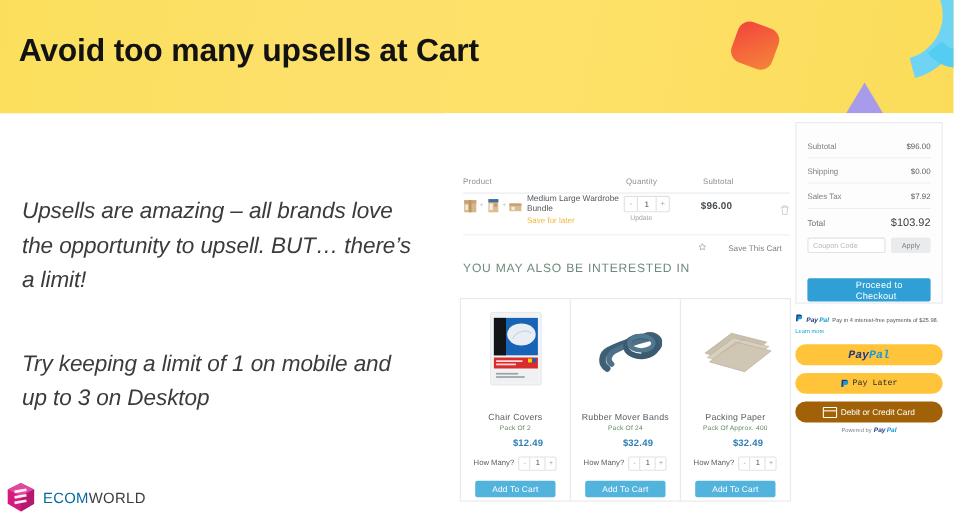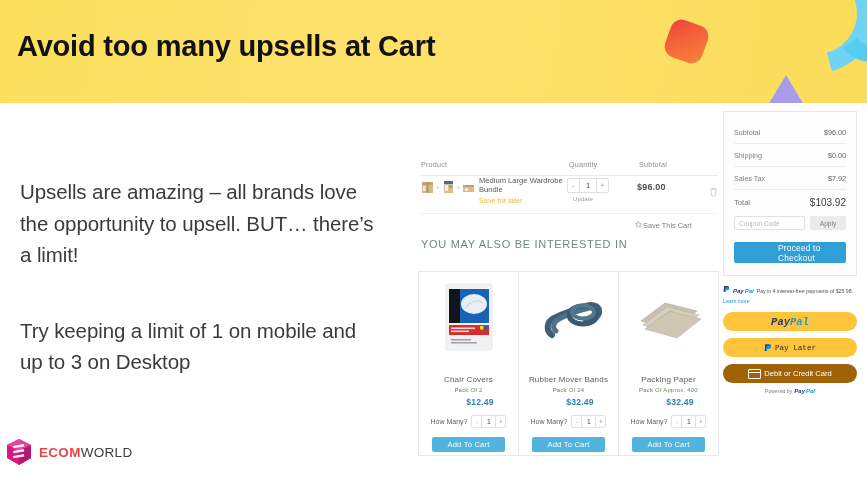--- a/index.html
+++ b/index.html
@@ -54,29 +54,29 @@
     border-left:18px solid transparent;
     border-right:18px solid transparent;
     border-bottom:30px solid #a99bec;
   }
 
   
   .copy{position:absolute;left:20px;top:176px;width:355px;color:#3b3b3b;}
   .copy p{
     margin:0;
     font-size:20.5px;line-height:31.5px;
-    font-weight:400;color:#3b3b3b;letter-spacing:-0.1px;
+    font-weight:400;color:#3b3b3b;letter-spacing:-0.1px;font-style:italic;
   }
   .copy .gap{height:44px;}
 
   
   .logo{position:absolute;left:6px;top:438px;display:flex;align-items:center;gap:7px;}
   .logo-mark{width:26px;height:28px;position:relative;}
   .logo-text{font-size:13.5px;letter-spacing:0.3px;white-space:nowrap;}
-  .logo-text b{font-weight:700;color:#ef4444;}
+  .logo-text b{font-weight:400;color:#0369a1;}
   .logo-text span{font-weight:400;color:#3d3d3d;}
 
   
   .cart{
     position:absolute;left:403px;top:103px;width:464px;height:375px;
     background:#ffffff;
     overflow:hidden;
   }
   .cart-inner{position:absolute;left:0;top:0;width:464px;height:375px;}
 
@@ -126,21 +126,21 @@
     position:absolute;left:216px;top:13px;
     font-size:9px;color:#4a4f54;font-weight:600;letter-spacing:.2px;
   }
   .trash{
     position:absolute;left:288px;top:14px;
     color:#c0c4c8;
   }
 
   .savecart{
     position:absolute;left:232px;top:118px;
-    font-size:7.4px;color:#7d8287;display:flex;align-items:center;gap:1px;
+    font-size:7.4px;color:#7d8287;display:flex;align-items:center;gap:20px;
   }
 
   .also{
     position:absolute;left:18px;top:135px;
     font-size:11px;letter-spacing:.7px;color:#6f8a7a;white-space:nowrap;
   }
 
   
   .grid{
     position:absolute;left:15px;top:168px;width:301px;height:185px;
@@ -187,21 +187,21 @@
   .coupon{display:flex;gap:5px;margin-top:2px;}
   .cinput{
     flex:1;height:14px;border:1px solid #dfe2e5;border-radius:2px;background:#fff;
     font-size:6.6px;color:#b4b8bc;display:flex;align-items:center;padding-left:4px;box-sizing:border-box;
   }
   .capply{
     width:36px;height:14px;background:#e9ebed;border-radius:2px;
     display:flex;align-items:center;justify-content:center;font-size:6.6px;color:#7c8186;
   }
   .checkout{
-    margin-top:12px;height:21px;background:#2f9fd6;border-radius:2px;
+    margin-top:23px;height:21px;background:#2f9fd6;border-radius:2px;
     display:flex;align-items:center;justify-content:center;
     font-size:8.4px;color:#fff;letter-spacing:.2px;padding-left:44px;
   }
 
   
   .pp{position:absolute;left:320px;top:182px;width:134px;}
   .pp-note{display:flex;flex-wrap:wrap;align-items:baseline;gap:3px;font-size:5.2px;color:#4c545c;line-height:7px;}
   .pp-logo{display:inline-flex;align-items:center;gap:1px;font-weight:700;font-size:6px;font-style:italic;}
   .pp-logo .b1{color:#253b80;}
   .pp-logo .b2{color:#179bd7;}

